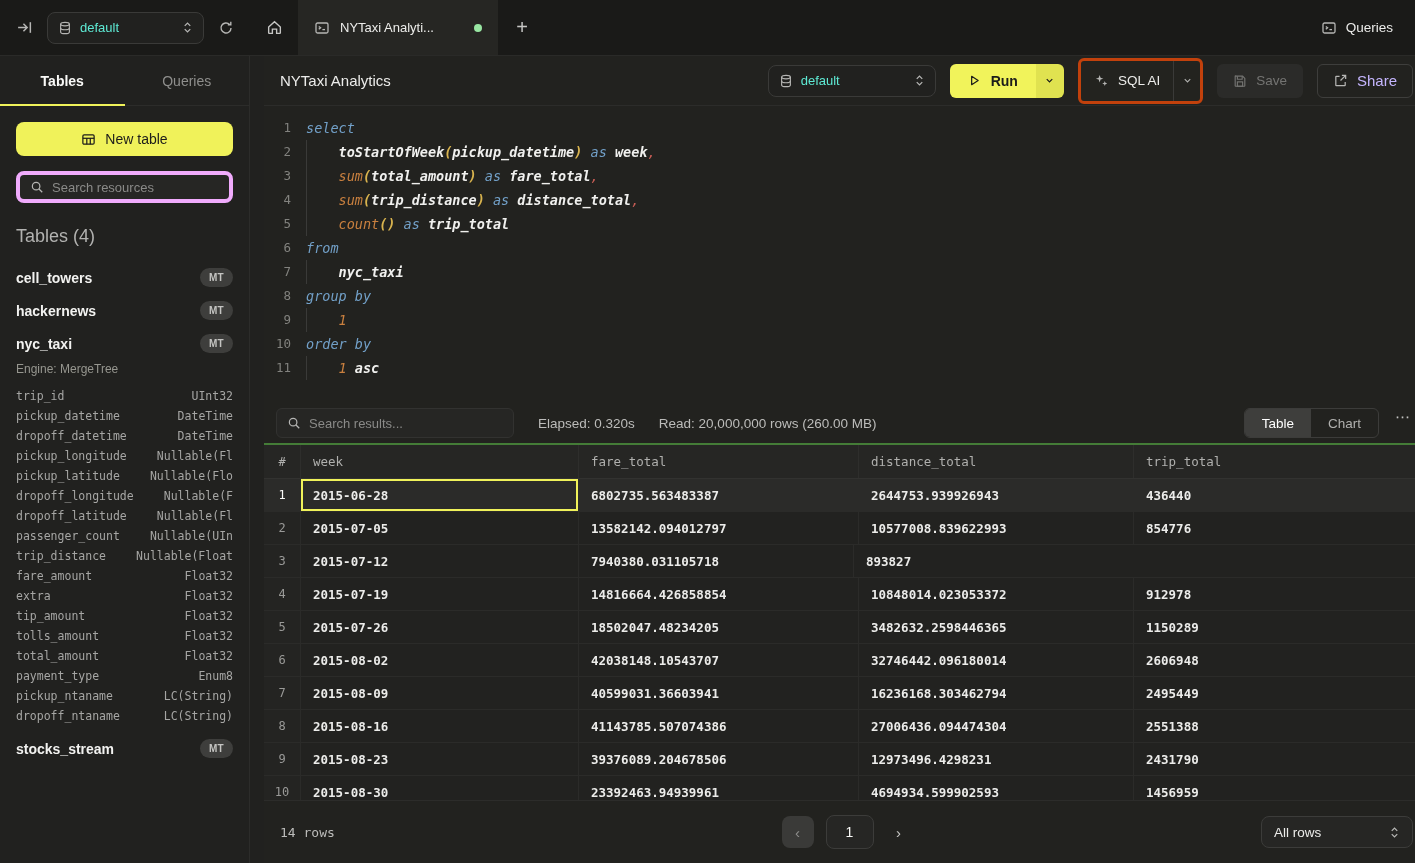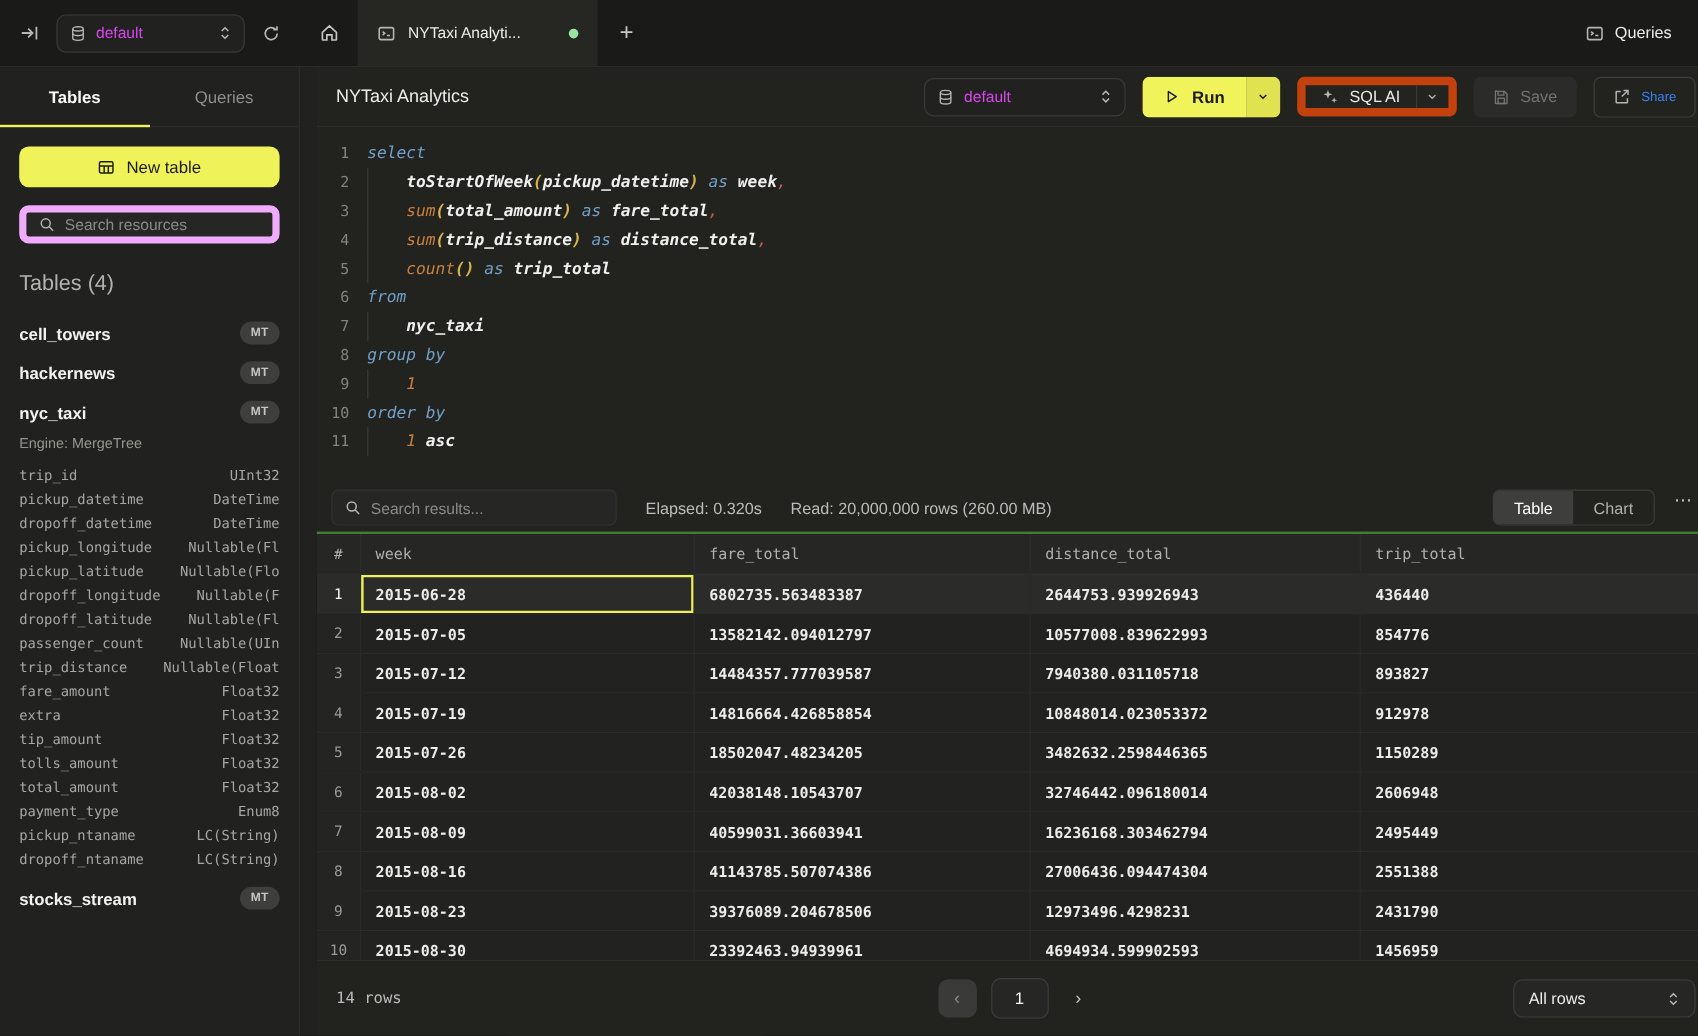--- a/index.html
+++ b/index.html
@@ -4,65 +4,65 @@
 <style>
   * { margin:0; padding:0; box-sizing:border-box; }
   html,body { width:1415px; height:863px; background:#1b1b19; overflow:hidden; }
   body { font-family:"Liberation Sans", sans-serif; color:#e8e8e6; }
   .app { position:relative; width:1415px; height:863px; background:#21211f; }
 
   
   .topbar { position:absolute; left:0; top:0; width:1415px; height:56px; background:#1a1a18; display:flex; align-items:stretch; border-bottom:1px solid #2a2a28; }
   .topbar-left { width:250px; display:flex; align-items:center; gap:14px; padding:0 16px; }
   .icon-btn { display:flex; align-items:center; justify-content:center; color:#b6b6b4; cursor:pointer; background:none; border:none; }
-  .pill-select { display:flex; align-items:center; gap:8px; height:32px; padding:0 10px; border:1px solid #3a3a38; border-radius:8px; background:#21211f; color:#d946ef; font-size:13px; cursor:pointer; }
+  .pill-select { display:flex; align-items:center; gap:8px; height:32px; padding:0 10px; border:1px solid #3a3a38; border-radius:8px; background:#21211f; color:#5eead4; font-size:13px; cursor:pointer; }
   .pill-select .lbl { flex:1; }
   .tabstrip { display:flex; align-items:stretch; }
   .home-btn { width:48px; display:flex; align-items:center; justify-content:center; color:#c6c6c4; }
   .tab { display:flex; align-items:center; gap:10px; padding:0 16px; background:#262623; min-width:200px; cursor:pointer; }
   .tab-title { font-size:13px; color:#ececea; }
   .green-dot { width:8px; height:8px; border-radius:50%; background:#98e6a2; }
   .plus-btn { width:48px; display:flex; align-items:center; justify-content:center; color:#c6c6c4; font-size:20px; font-weight:300; }
   .topbar-right { margin-left:auto; display:flex; align-items:center; padding-right:22px; }
   .queries-btn { display:flex; align-items:center; gap:9px; color:#ececea; font-size:13.5px; background:none; border:none; cursor:pointer; }
 
   
   .sidebar { position:absolute; left:0; top:56px; width:250px; height:807px; background:#21211f; border-right:1px solid #2c2c2a; overflow:hidden; }
   .side-tabs { display:flex; height:50px; border-bottom:1px solid #2c2c2a; }
   .side-tab { flex:1; display:flex; align-items:center; justify-content:center; font-size:14px; color:#8e8e8c; cursor:pointer; position:relative; }
   .side-tab.active { color:#fafaf8; font-weight:600; }
   .side-tab.active::after { content:""; position:absolute; left:0; right:0; bottom:-1px; height:2px; background:#f0f25a; }
   .side-body { padding:16px; }
   .new-table-btn { width:100%; height:34px; background:#f0f25a; color:#1c1c1a; border:none; border-radius:8px; font-size:14px; font-weight:500; display:flex; align-items:center; justify-content:center; gap:9px; cursor:pointer; font-family:"Liberation Sans",sans-serif;text-align:center; }
-  .side-search { margin-top:15px; height:32px; background:#262624; border:6px solid #f0abfc; border-radius:8px; display:flex; align-items:center; gap:8px; padding:0 10px; color:#8a8a88; }
+  .side-search { margin-top:15px; height:32px; background:#262624; border:4px solid #f0abfc; border-radius:8px; display:flex; align-items:center; gap:8px; padding:0 10px; color:#8a8a88; }
   .side-search input { background:none; border:none; outline:none; color:#d8d8d6; font-size:13px; width:100%; font-family:"Liberation Sans",sans-serif; }
   .side-search input::placeholder { color:#8a8a88; }
   .side-section { margin-top:23px; font-size:18px; color:#b2b2b0; }
   .tbl-row { display:flex; align-items:center; justify-content:space-between; height:33px; cursor:pointer; }
   .tbl-name { font-size:14px; font-weight:600; color:#f2f2f0; }
   .mt-badge { background:#3e3e3c; color:#c4c4c2; font-size:10px; font-weight:600; border-radius:10px; padding:4px 9px; letter-spacing:.3px; }
   .tbl-engine { font-size:12px; color:#96968f; margin:2px 0 10px; }
   .col-list { margin-bottom:6px; }
   .col-row { display:flex; height:20px; align-items:center; font-family:"DejaVu Sans Mono", monospace; font-size:11.5px; color:#a6a6a4; overflow:hidden; white-space:nowrap; }
   .col-type { margin-left:auto; padding-left:8px; overflow:hidden; }
   .spacer14 { height:14px; }
 
   
   .main { position:absolute; left:264px; top:56px; width:1165px; height:807px; display:flex; flex-direction:column; background:#22221f; }
   .main-header { height:50px; display:flex; align-items:center; padding:0 16px; border-bottom:1px solid #2c2c2a; flex:none; }
   .page-title { font-size:15px; color:#ececea; font-weight:500; }
   .header-actions { margin-left:auto; display:flex; align-items:center; gap:14px; }
   .run-btn { display:flex; height:34px; border-radius:6px; overflow:hidden; cursor:pointer; }
   .run-main { display:flex; align-items:center; gap:10px; background:#f1f35b; color:#1c1c1a; padding:0 18px; font-size:14px; font-weight:600; }
   .run-caret { width:28px; display:flex; align-items:center; justify-content:center; background:#e0e250; color:#1c1c1a; }
-  .split-dark { display:flex; height:33px; border:7px solid #c2410c; border-radius:6px; overflow:hidden; background:#23231f; cursor:pointer; }
+  .split-dark { display:flex; height:46px; border:3px solid #c2410c; border-radius:6px; overflow:hidden; background:#23231f; cursor:pointer; }
   .split-dark .seg-main { display:flex; align-items:center; gap:9px; padding:0 13px; color:#ececea; font-size:13.5px; font-weight:500; }
   .split-dark .seg-caret { width:27px; display:flex; align-items:center; justify-content:center; color:#b0b0ae; border-left:1px solid #3a3a38; }
   .save-btn { height:34px; display:flex; align-items:center; gap:9px; padding:0 16px; background:#2b2b29; color:#747472; border:none; border-radius:6px; font-size:13.5px; font-weight:500; }
-  .share-btn { height:34px; display:flex; align-items:center; gap:9px; padding:0 15px; background:transparent; color:#3b82f6; border:1px solid #3e3e3c; border-radius:6px; font-size:11px; font-weight:500; cursor:pointer; }
+  .share-btn { height:34px; display:flex; align-items:center; gap:9px; padding:0 15px; background:transparent; color:#c4b5fd; border:1px solid #3e3e3c; border-radius:6px; font-size:15px; font-weight:500; cursor:pointer; }
 
   
   .editor { flex:1; padding-top:10px; overflow:hidden; font-family:"DejaVu Sans Mono", monospace; font-size:13.5px; }
   .ed-line { display:flex; height:24px; line-height:24px; }
   .ed-gutter { width:42px; text-align:right; padding-right:15px; color:#82827e; font-size:12.5px; flex:none; }
   .ed-code { white-space:pre;font-style:italic; }
   .tk-kw { color:#72a0c8; }
   .tk-fn { color:#c9803f; }
   .tk-fnw { color:#f0f0ee; font-weight:700; }
   .tk-p { color:#d8b34e; font-weight:700; }
@@ -464,21 +464,20 @@
           <div class="rt-row">
             <div class="rt-cell c-idx">2</div>
             <div class="rt-cell c-week">2015-07-05</div>
             <div class="rt-cell c-fare">13582142.094012797</div>
             <div class="rt-cell c-dist">10577008.839622993</div>
             <div class="rt-cell c-trip">854776</div>
           </div>
           <div class="rt-row">
             <div class="rt-cell c-idx">3</div>
             <div class="rt-cell c-week">2015-07-12</div>
-            <div class="rt-cell c-fare">14484357.777039587</div>
             <div class="rt-cell c-dist">7940380.031105718</div>
             <div class="rt-cell c-trip">893827</div>
           </div>
           <div class="rt-row">
             <div class="rt-cell c-idx">4</div>
             <div class="rt-cell c-week">2015-07-19</div>
             <div class="rt-cell c-fare">14816664.426858854</div>
             <div class="rt-cell c-dist">10848014.023053372</div>
             <div class="rt-cell c-trip">912978</div>
           </div>

